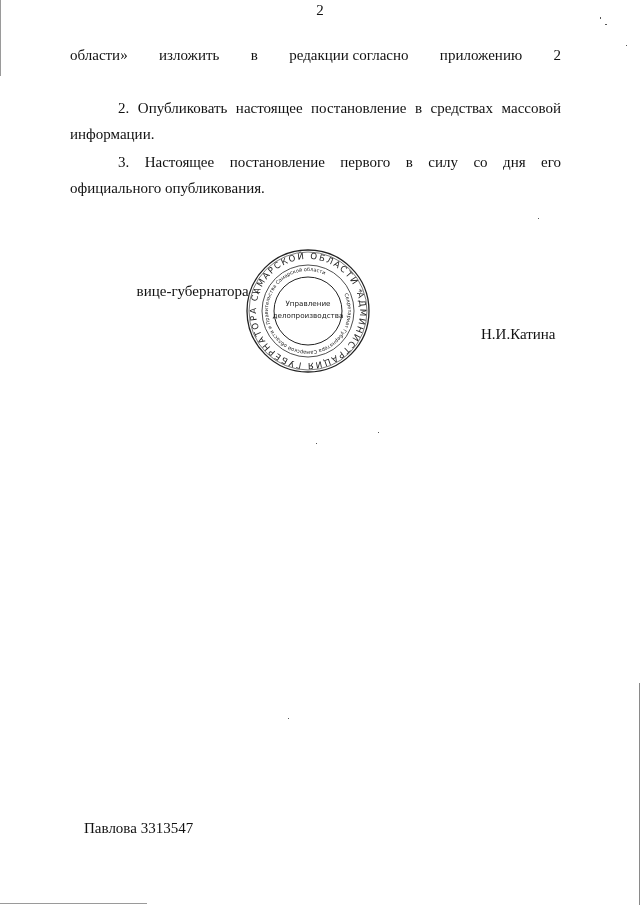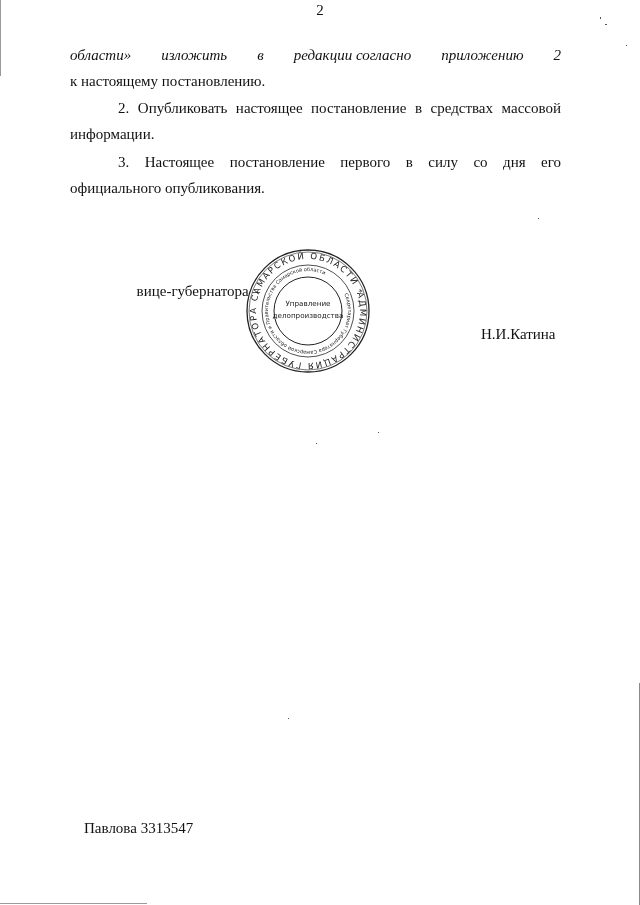--- a/index.html
+++ b/index.html
@@ -109,29 +109,28 @@
   <div class="speck" style="left:600px;top:17px;height:2px;"></div>
   <div class="speck" style="left:605px;top:24px;width:2px;"></div>
   <div class="speck" style="left:626px;top:45px;"></div>
   <div class="speck" style="left:538px;top:218px;"></div>
   <div class="speck" style="left:316px;top:443px;"></div>
   <div class="speck" style="left:378px;top:432px;"></div>
   <div class="speck" style="left:288px;top:718px;"></div>
 
   <div class="page-number">2</div>
 
-  <div class="justify-row" style="top:46px;font-style:italic;">
+  <div class="justify-row" style="top:46px;">
     <span>области»</span>
     <span>изложить</span>
     <span>в</span>
     <span>редакции согласно</span>
     <span>приложению</span>
     <span>2</span>
   </div>
-  <div class="line" style="left:70px;top:72px;">к настоящему постановлению.</div>
 
   <div class="justify-row" style="top:99px;left:118px;width:443px;">
     <span>2.</span>
     <span>Опубликовать</span>
     <span>настоящее</span>
     <span>постановление</span>
     <span>в</span>
     <span>средствах</span>
     <span>массовой</span>
   </div>

